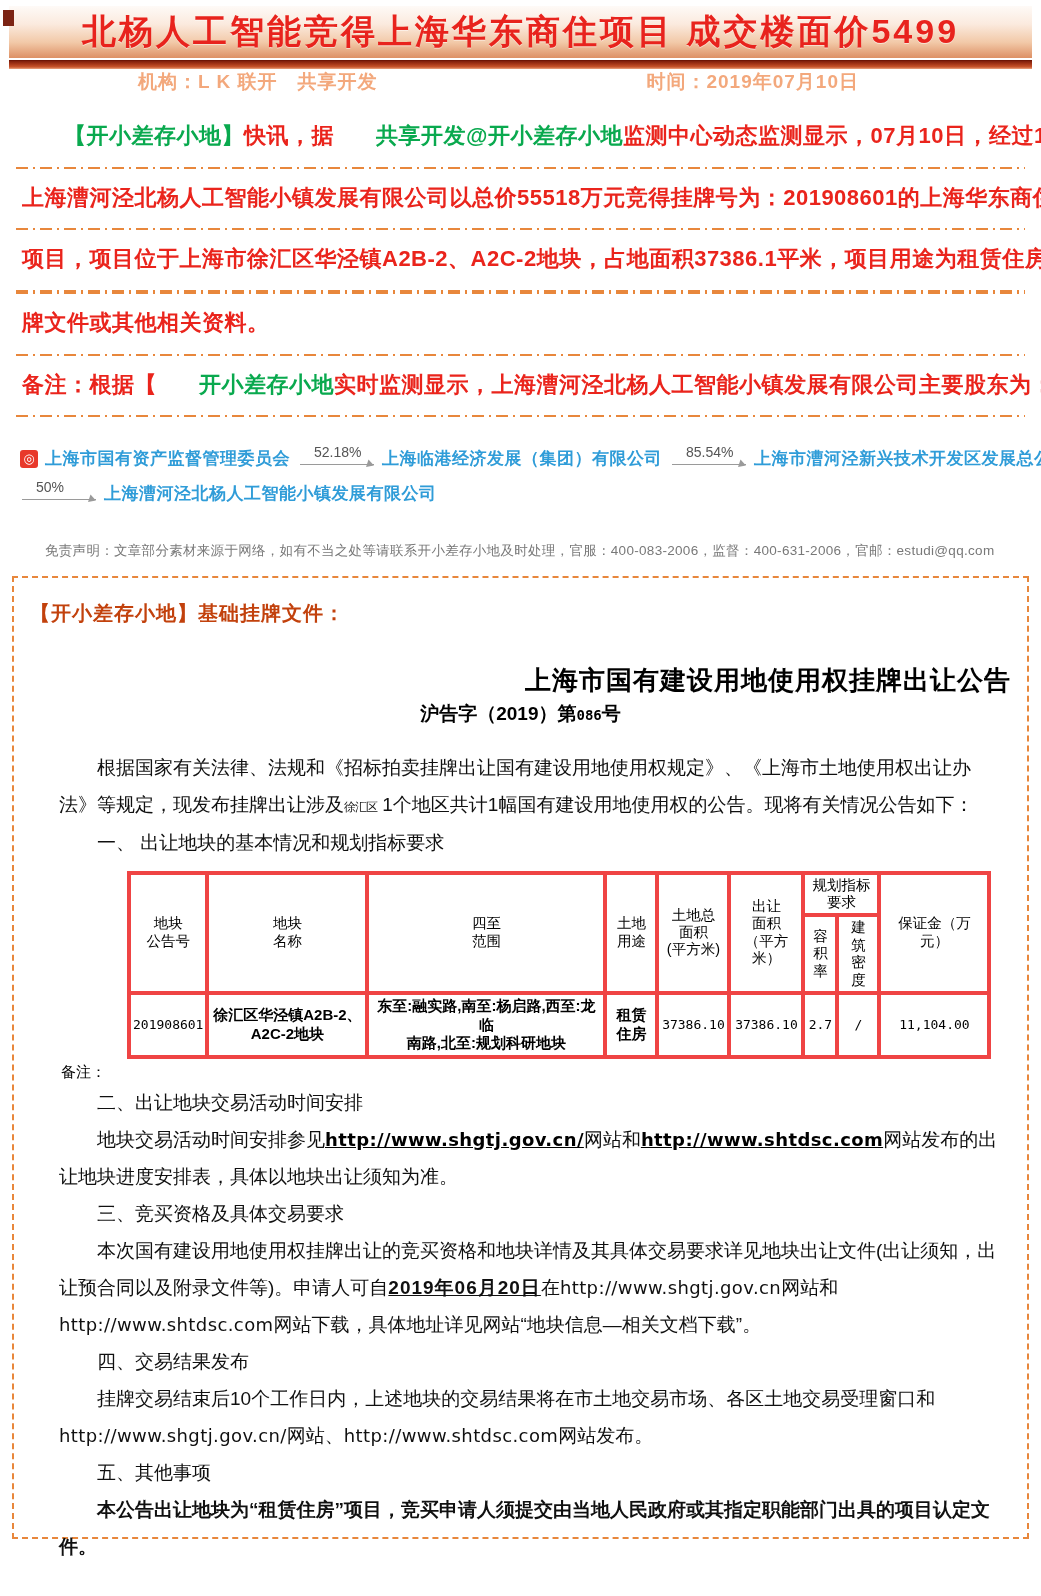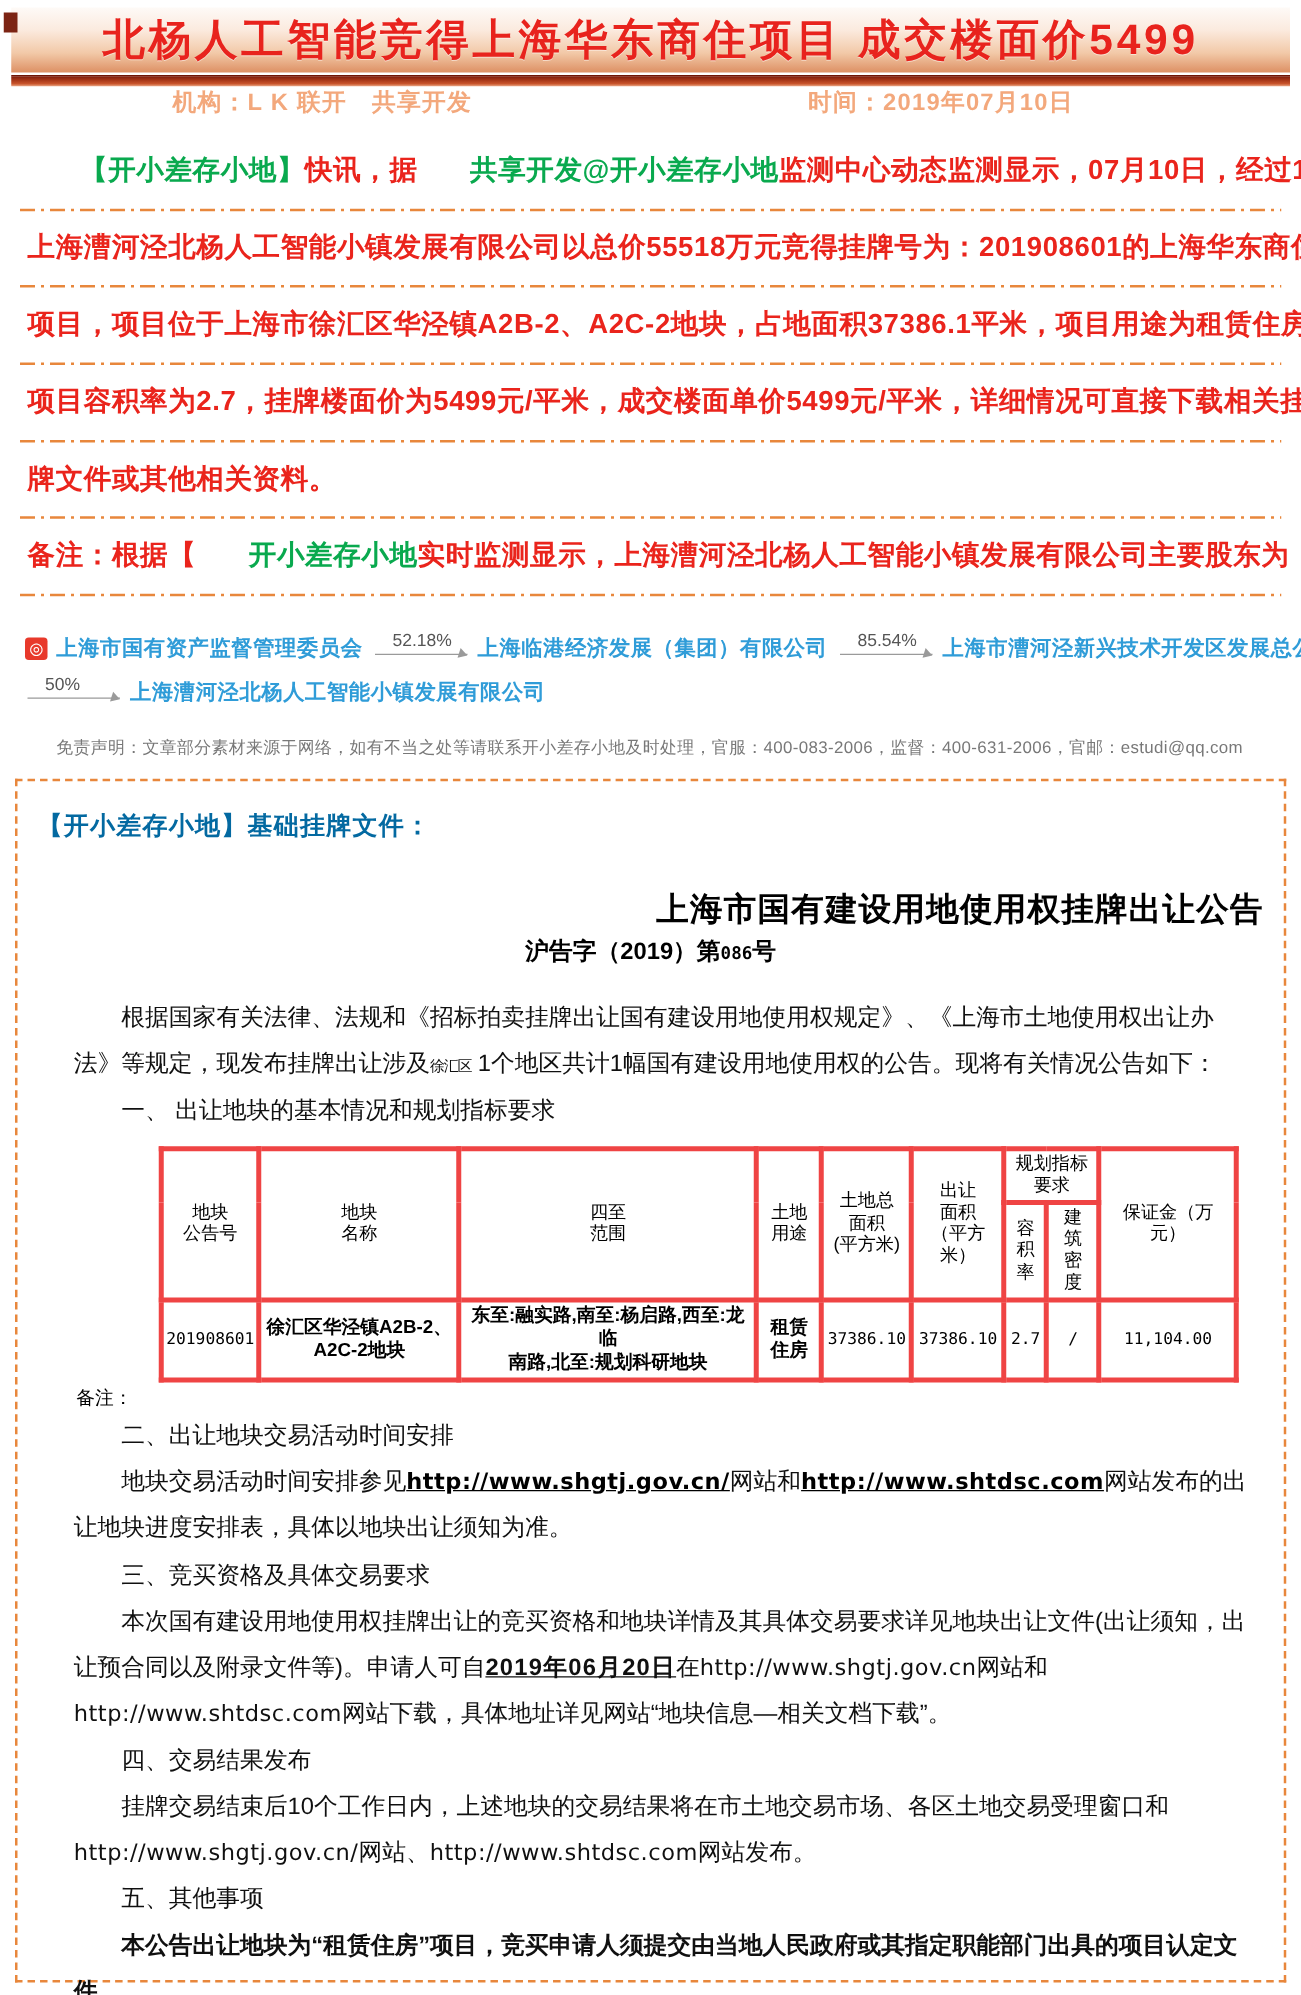--- a/index.html
+++ b/index.html
@@ -53,29 +53,29 @@
   }
   .share-arrow{ display:inline-flex; flex-direction:column; align-items:flex-start; margin:0 8px 0 10px; position:relative; top:-4px; }
   .pct{ font-size:14px; color:#555555; margin-left:14px; line-height:1.1; }
   .arrow-line{ width:74px; height:0; border-top:1px solid #9a9a9a; position:relative; margin-top:3px; }
   .arrow-line::after{
     content:""; position:absolute; right:-4px; top:-4px;
     border:4px solid transparent; border-left:7px solid #9a9a9a; transform:rotate(18deg);
   }
 
   
-  .disclaimer{ margin:24px 0 0 45px; color:#787878; font-size:13.5px; letter-spacing:.3px; }
+  .disclaimer{ margin:37px 0 0 45px; color:#787878; font-size:13.5px; letter-spacing:.3px; }
 
   
   .doc-box{
     margin:16px 12px 0 12px; height:963px;
     border:2px dashed #e8873c; background:#ffffff; padding:22px 16px 20px 16px;
     position:relative;
   }
-  .doc-label{ color:#0369a1; font-weight:bold; font-size:20px; letter-spacing:1px; }
+  .doc-label{ color:#c2410c; font-weight:bold; font-size:20px; letter-spacing:1px; }
   .doc-title{ text-align:right; font-weight:bold; color:#000000; font-size:26px; margin-top:36px; letter-spacing:1px; }
   .doc-no{ text-align:center; font-weight:bold; color:#000000; font-size:19px; margin-top:3px; }
   .doc-no .small-num{ font-size:14px; font-family:"DejaVu Sans Mono",monospace; }
   .doc-body{ margin:22px 8px 0 29px; color:#101010; font-size:19px; line-height:1.95; }
   .indent{ text-indent:38px; }
   .small-inline{ font-size:12px; letter-spacing:-1px; }
   .sec-title{ text-indent:38px; }
   .url{ font-family:"DejaVu Sans",sans-serif; font-size:18px; letter-spacing:.4px; }
   .link-u{ font-weight:bold; text-decoration:underline; color:#000; }
   .date-u{ font-weight:bold; text-decoration:underline; letter-spacing:1px; }
@@ -116,23 +116,20 @@
   </div>
   <div class="dashline"></div>
   <div class="news-line">
     <span class="seg-red">上海漕河泾北杨人工智能小镇发展有限公司以总价55518万元竞得挂牌号为：201908601的上海华东商住</span>
   </div>
   <div class="dashline"></div>
   <div class="news-line">
     <span class="seg-red">项目，项目位于上海市徐汇区华泾镇A2B-2、A2C-2地块，占地面积37386.1平米，项目用途为租赁住房，</span>
   </div>
   <div class="dashline"></div>
-  <div class="news-line">
-    <span class="seg-red">项目容积率为2.7，挂牌楼面价为5499元/平米，成交楼面单价5499元/平米，详细情况可直接下载相关挂</span>
-  </div>
   <div class="dashline"></div>
   <div class="news-line">
     <span class="seg-red">牌文件或其他相关资料。</span>
   </div>
   <div class="dashline"></div>
   <div class="news-line">
     <span class="seg-red">备注：根据【</span><span class="seg-green">开小差存小地</span><span class="seg-red">实时监测显示，上海漕河泾北杨人工智能小镇发展有限公司主要股东为：</span>
   </div>
   <div class="dashline"></div>
 </div>

